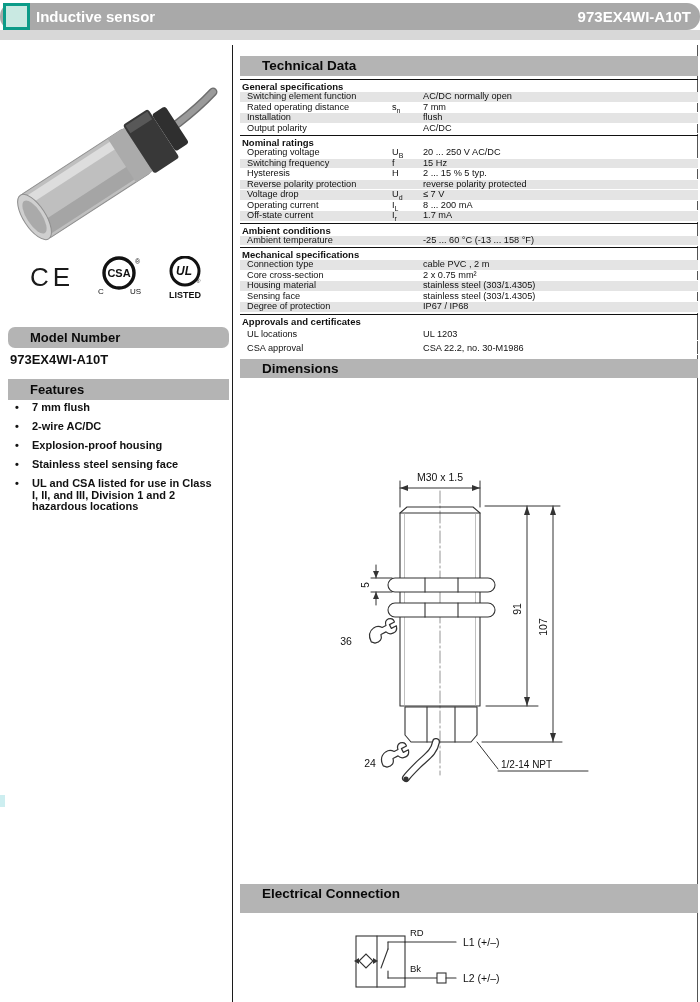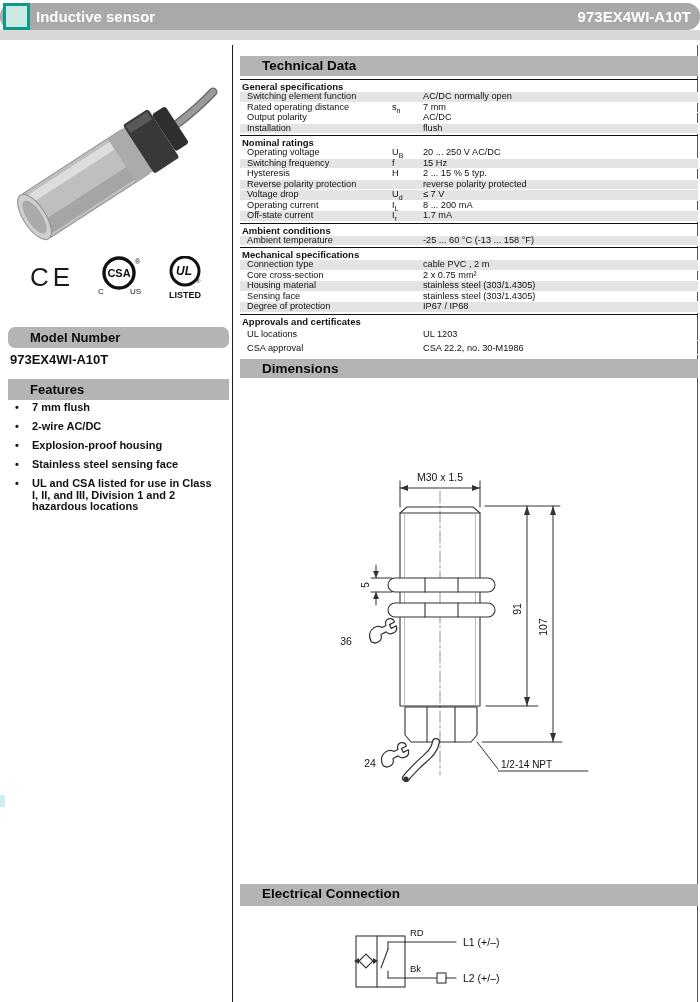--- a/index.html
+++ b/index.html
@@ -119,29 +119,29 @@
     <div class="trow shaded">
       <span class="tlabel">Switching element function</span>
       <span class="tsym"></span>
       <span class="tval">AC/DC  normally open</span>
     </div>
     <div class="trow">
       <span class="tlabel">Rated operating distance</span>
       <span class="tsym">s<sub>n</sub></span>
       <span class="tval">7 mm</span>
     </div>
+    <div class="trow shaded">
+      <span class="tlabel">Installation</span>
+      <span class="tsym"></span>
+      <span class="tval">flush</span>
+    </div>
     <div class="trow">
       <span class="tlabel">Output polarity</span>
       <span class="tsym"></span>
       <span class="tval">AC/DC</span>
-    </div>
-    <div class="trow shaded">
-      <span class="tlabel">Installation</span>
-      <span class="tsym"></span>
-      <span class="tval">flush</span>
     </div>
     <div class="tsec">Nominal ratings</div>
     <div class="trow">
       <span class="tlabel">Operating voltage</span>
       <span class="tsym">U<sub>B</sub></span>
       <span class="tval">20 ... 250 V AC/DC</span>
     </div>
     <div class="trow shaded">
       <span class="tlabel">Switching frequency</span>
       <span class="tsym">f</span>
@@ -295,21 +295,21 @@
   <text x="281" y="230" font-size="10.5" text-anchor="middle" fill="#111" transform="rotate(-90 281 230)">91</text>
   <text x="307" y="248" font-size="10.5" text-anchor="middle" fill="#111" transform="rotate(-90 307 248)">107</text>
 
   <g stroke="#333" stroke-width="1" fill="none">
     <line x1="237" y1="363" x2="258" y2="390"></line>
     <line x1="258" y1="392" x2="348" y2="392"></line>
   </g>
   <text x="261" y="389" font-size="10" fill="#111">1/2-14 NPT</text>
 </svg>
 
-<div class="bar bar-right" style="top:884px;height:22px;">
+<div class="bar bar-right" style="top:884px;height:29px;">
   <span>Electrical Connection</span>
 </div>
 
 <svg class="abs" style="left:240px;top:905px;" width="458" height="95" viewBox="0 0 458 95" stroke-linecap="round">
   <g stroke="#333" stroke-width="1.1" fill="none">
     <rect x="116" y="31" width="49" height="51"></rect>
     <line x1="137" y1="31" x2="137" y2="82"></line>
 
     <polygon points="119,56 126,49 133,56 126,63"></polygon>
     <polygon points="114,56 119,53 119,59" fill="#333" stroke="none"></polygon>

